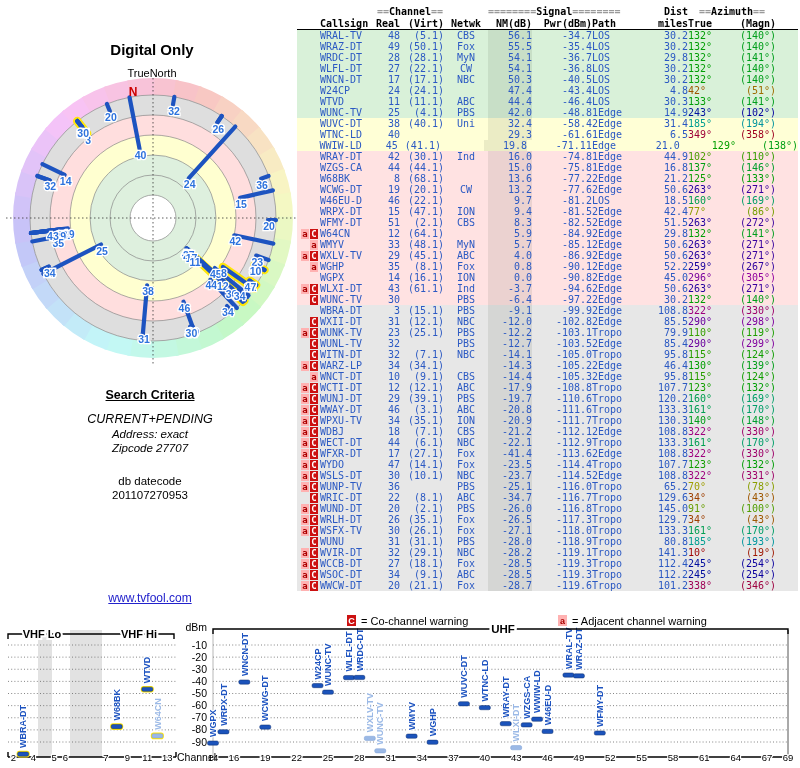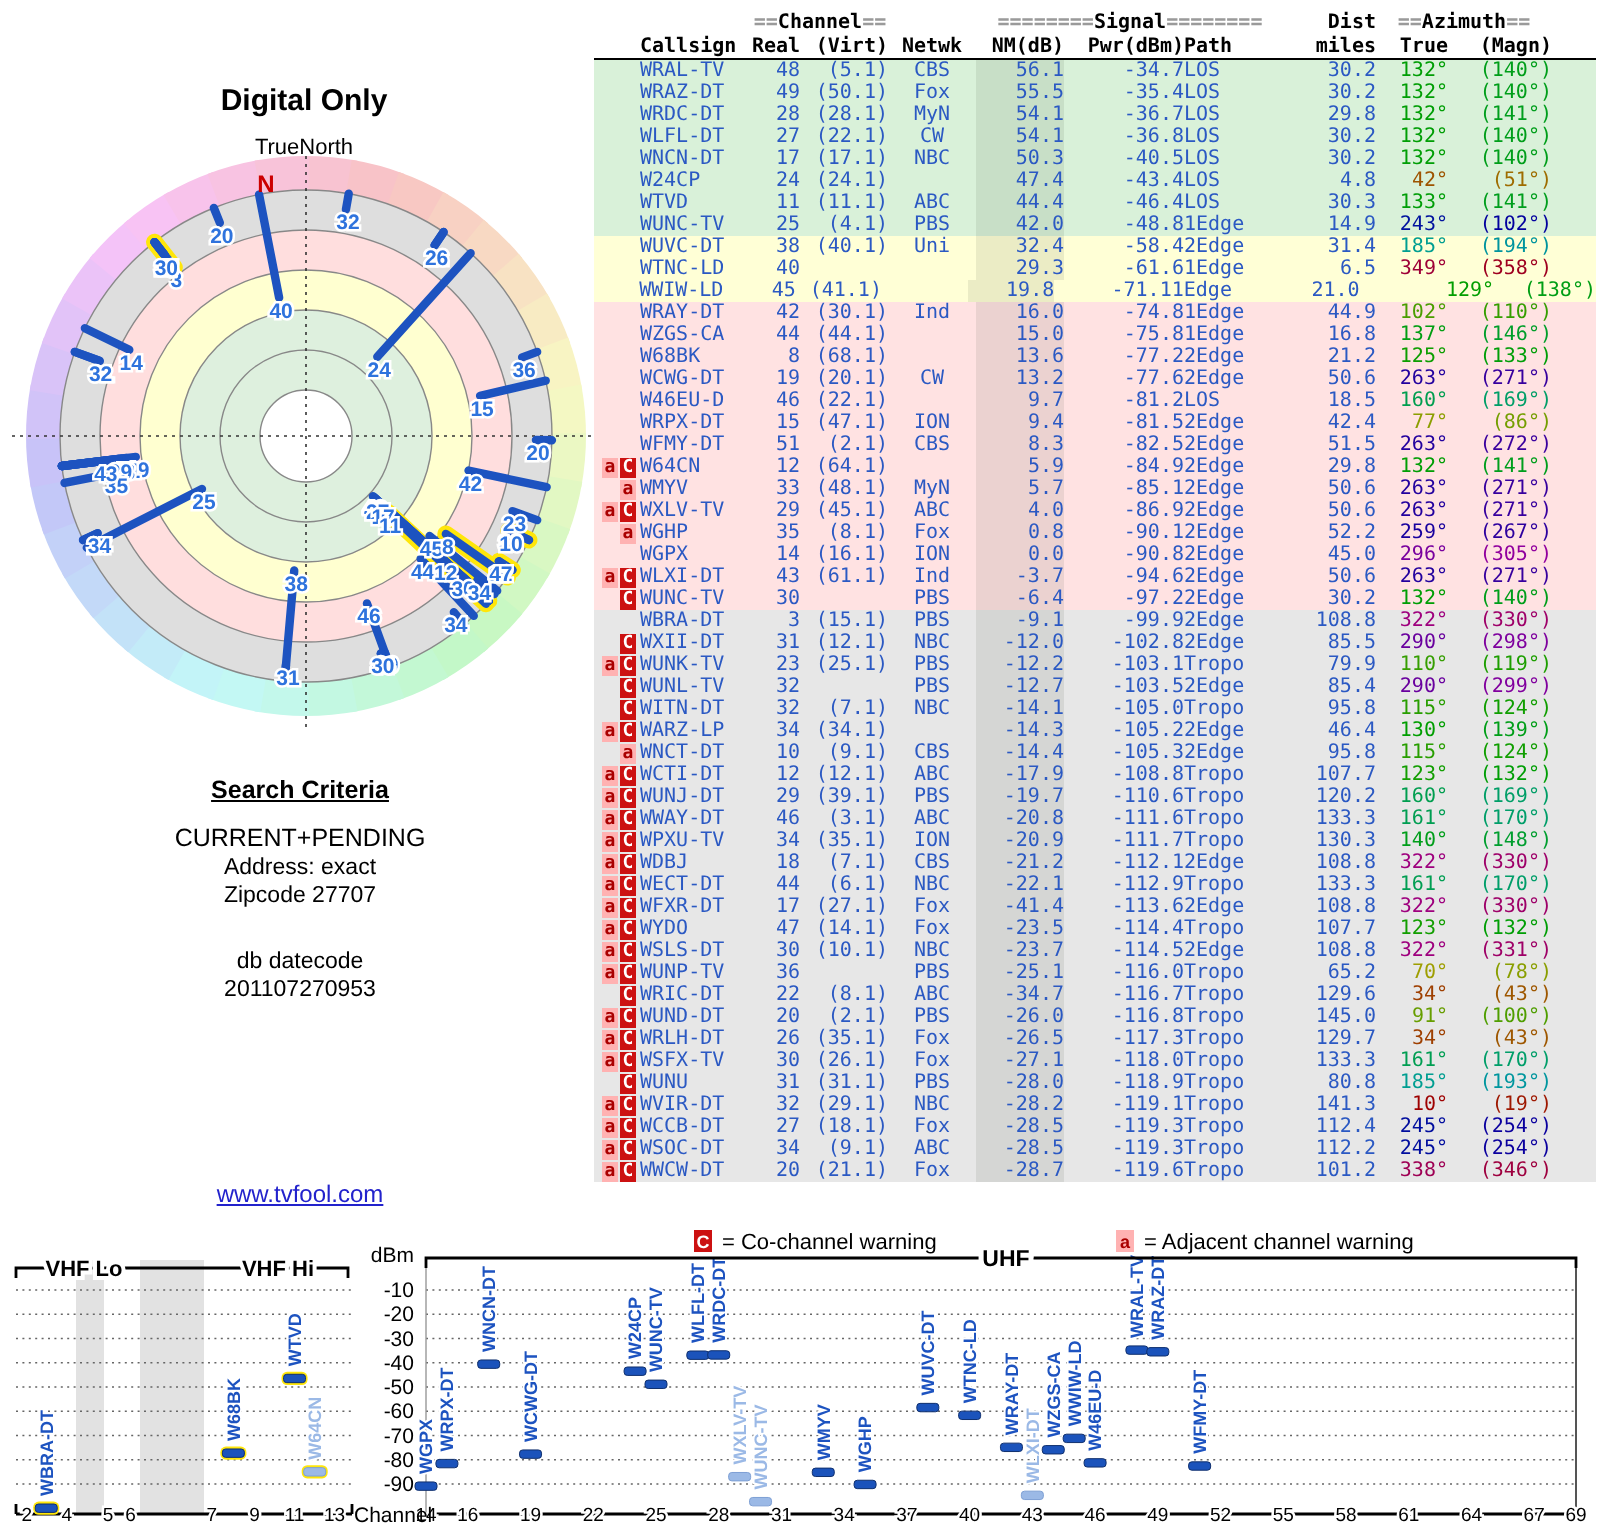--- a/index.html
+++ b/index.html
@@ -2,21 +2,21 @@
 <html><head>
 <meta charset="utf-8">
 <style>
   html,body{margin:0;padding:0;background:#fff;}
   body{width:800px;height:768px;position:relative;overflow:hidden;
        font-family:"Liberation Sans",sans-serif;color:#000;}
   
   #radar-wrap{position:absolute;left:0;top:0;width:300px;height:380px;}
   #left-text{position:absolute;left:0;top:388px;width:300px;text-align:center;}
   .sc-head{font-weight:bold;text-decoration:underline;font-size:12.5px;margin-bottom:10px;}
-  .sc-line{font-size:11.5px;line-height:14.5px;}
+  .sc-line{font-size:11.5px;line-height:14.5px;font-style:italic;}
   .sc-line.first{font-size:12.5px;}
   #datecode{margin-top:18px;font-size:11.5px;line-height:14px;}
   #site-link-wrap{position:absolute;left:0;top:588px;width:300px;text-align:center;}
   #site-link{color:#2222cc;font-size:12px;text-decoration:underline;cursor:pointer;}
   
   #tv-table{position:absolute;left:297px;top:6px;width:501px;
             font-family:"DejaVu Sans Mono","Liberation Mono",monospace;
             font-size:10px;line-height:11px;}
   .trow{display:flex;height:11px;align-items:center;}
   .hrow{height:11px;}
@@ -24,21 +24,21 @@
   .cell{display:inline-block;white-space:pre;overflow:visible;}
   .c-gut{width:21px;display:flex;justify-content:flex-end;gap:1px;}
   .c-call{width:56px;text-align:left;padding-left:2px;}
   .c-real{width:24px;text-align:right;}
   .c-virt{width:44px;text-align:right;}
   .c-net{width:44px;text-align:center;}
   .c-nm{width:44px;text-align:right;}
   .c-pwr{width:60px;text-align:right;}
   .c-path{width:50px;}
   .c-dist{width:46px;text-align:right;}
-  .c-true{width:36px;text-align:right;}
+  .c-true{width:36px;text-align:left;}
   .c-magn{width:52px;text-align:right;}
   .nm-shade{background:rgba(60,70,50,0.10);}
   .datac{color:#2b59c3;}
   .hdr{font-weight:bold;color:#000;}
   .eqgray{color:#9a9a9a;font-weight:bold;}
   .warnbox{width:8px;height:10px;font-size:9px;line-height:10px;text-align:center;
            font-weight:bold;display:inline-block;}
   .warn-c{background:#cc1111;color:#fff;}
   .warn-a{background:#ffb2b2;color:#aa0000;}
   
@@ -229,21 +229,21 @@
 <div id="site-link-wrap">
   <a id="site-link">www.tvfool.com</a>
 </div>
 
 <div id="tv-table">
   <div class="trow hrow">
     <span class="cell c-gut"></span>
       <span class="cell c-call"></span>
     <span class="cell gh" id="gh-channel" style="width:68px;text-align:center;"><span class="eqgray">==</span><span class="hdr">Channel</span><span class="eqgray">==</span></span>
     <span class="cell c-net"></span>
-    <span class="cell gh" id="gh-signal" style="width:154px;text-align:center;"><span class="eqgray">========</span><span class="hdr">Signal</span><span class="eqgray">========</span></span>
+    <span class="cell gh" id="gh-signal" style="width:154px;"><span class="eqgray">========</span><span class="hdr">Signal</span><span class="eqgray">========</span></span>
     <span class="cell gh hdr" id="gh-dist" style="width:46px;text-align:right;">Dist</span>
     <span class="cell gh" id="gh-azimuth" style="width:88px;text-align:center;"><span class="eqgray">==</span><span class="hdr">Azimuth</span><span class="eqgray">==</span></span>
   </div>
   <div class="trow hrow2">
     <span class="cell c-gut"></span>
     <span class="cell c-call hdr">Callsign</span>
     <span class="cell c-real hdr">Real</span>
     <span class="cell c-virt hdr">(Virt)</span>
     <span class="cell c-net hdr">Netwk</span>
     <span class="cell c-nm hdr">NM(dB)</span>

